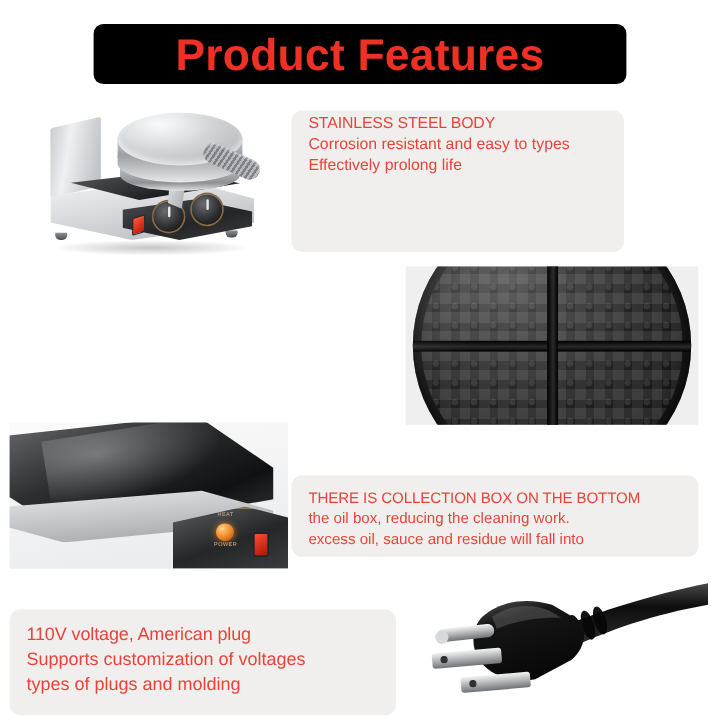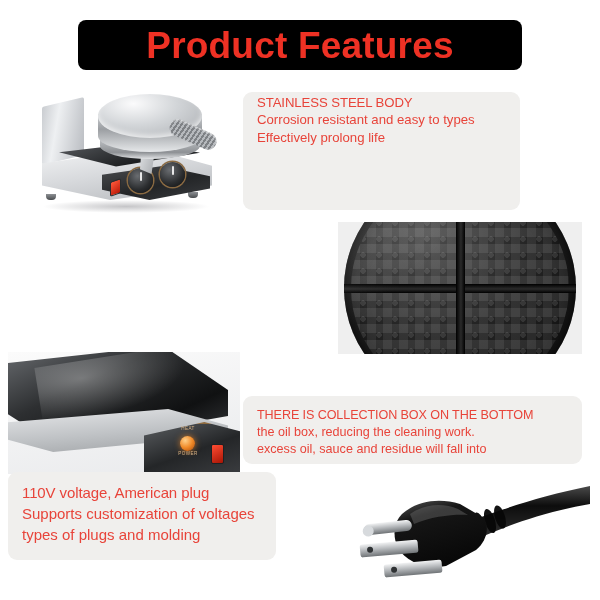--- a/index.html
+++ b/index.html
@@ -27,21 +27,21 @@
   .panel {
     position: absolute; background: #f0efed; border-radius: 9px;
     padding: 10px 14px; color: #e8443a;
   }
   .panel .ln { font-size: 13.2px; line-height: 17.4px; white-space: nowrap; }
   .panel .ln.head { letter-spacing: -0.1px; }
 
   #panel-steel   { left: 243px; top: 92px;  width: 277px; height: 118px; padding-top: 2px; }
   #panel-coating { left: 8px;   top: 233px; width: 322px; height: 109px; padding-top: 14px; }
   #panel-box     { left: 243px; top: 363px; width: 339px; height: 68px;  padding-top: 11px; margin-top: 33px; }
-  #panel-volt    { left: 8px;   top: 472px; width: 268px; height: 88px;  }
+  #panel-volt    { left: 8px;   top: 508px; width: 322px; height: 88px;  }
   #panel-volt .ln { font-size: 15px; line-height: 21px; }
   #panel-box .ln  { font-size: 12.6px; line-height: 17.2px; }
 
   
   .photo { position: absolute; overflow: hidden; }
 
   
   #photo-maker { left: 20px; top: 80px; width: 220px; height: 150px; background: #fff; }
   .wm-stage { position: absolute; inset: 0; }
   .wm-shadow {

